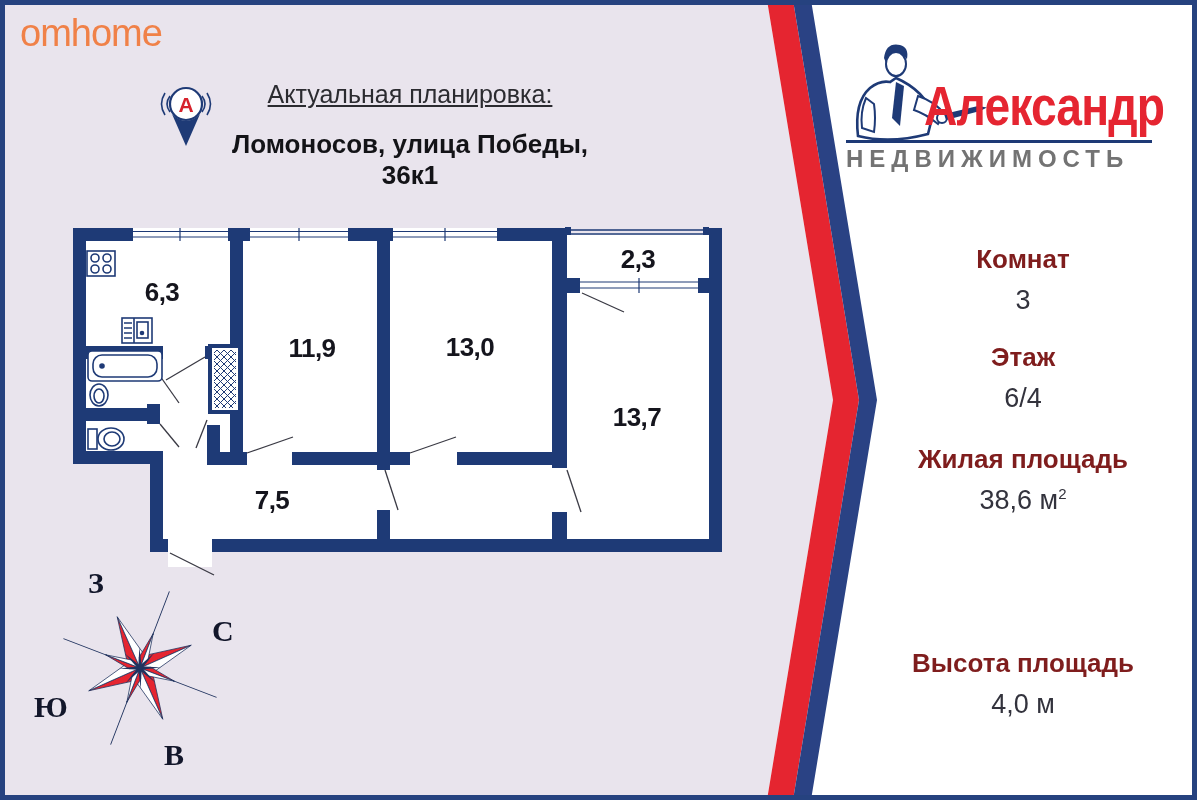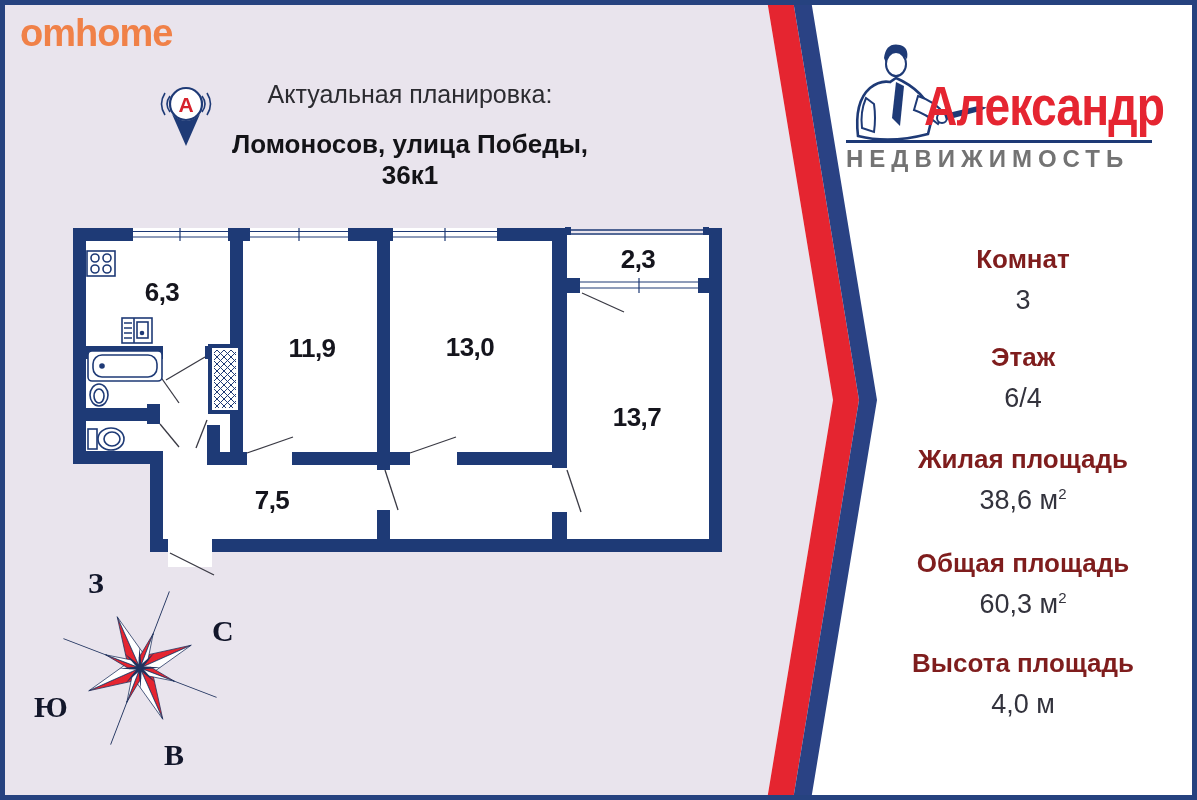--- a/index.html
+++ b/index.html
@@ -2,24 +2,24 @@
 <html><head>
 <meta charset="utf-8">
 <style>
   html,body{margin:0;padding:0;background:#fff;}
   #canvas{position:relative;width:1197px;height:800px;overflow:hidden;background:#ffffff;
           font-family:"Liberation Sans",sans-serif;}
   svg{display:block}
   .abs{position:absolute;}
   #frame{position:absolute;inset:0;border:5px solid #26427f;z-index:40;pointer-events:none;}
   
-  #site-logo{left:20px;top:12px;font-size:38px;font-weight:700;color:#f08148;letter-spacing:-1px;z-index:5;}
+  #site-logo{left:20px;top:12px;font-size:38px;font-weight:400;color:#f08148;letter-spacing:-1px;z-index:5;}
   
   #hdr{left:210px;top:80px;width:400px;text-align:center;z-index:5;}
-  #hdr-title{font-size:25px;color:#2b2b30;}
+  #hdr-title{font-size:25px;color:#2b2b30;text-decoration:underline;}
   #hdr-address{font-size:26px;font-weight:700;color:#131317;margin-top:20px;}
   
   #agency-name{left:924px;top:74px;font-size:55px;font-weight:700;color:#e52531;
                transform:scaleX(.84);transform-origin:left top;white-space:nowrap;z-index:5;letter-spacing:-1px;}
   #agency-underline{left:846px;top:140px;width:306px;height:3px;background:#1e3a76;z-index:5;}
   #agency-sub{left:846px;top:145px;font-size:24px;font-weight:700;color:#737373;letter-spacing:6px;z-index:5;white-space:nowrap;}
   
   .info-block{left:868px;width:310px;text-align:center;z-index:5;}
   .info-label{font-size:26px;font-weight:700;color:#7f1d1d;}
   .info-value{font-size:27px;color:#33333d;margin-top:10px;}
@@ -237,26 +237,20 @@
   <div class="abs info-block" style="top:342px">
     <div class="info-label">Этаж</div>
     <div class="info-value">6/4</div>
   </div>
   <div class="abs info-block" style="top:444px">
     <div class="info-label">Жилая площадь</div>
     <div class="info-value">
       <span>38,6 м</span><sup>2</sup>
     </div>
   </div>
-  <div class="abs info-block" style="top:548px">
-    <div class="info-label">Общая площадь</div>
-    <div class="info-value">
-      <span>60,3 м</span><sup>2</sup>
-    </div>
-  </div>
   <div class="abs info-block" style="top:648px">
     <div class="info-label">Высота площадь</div>
     <div class="info-value">4,0 м</div>
   </div>
 
   <div class="abs cp" id="cp-w">З</div>
   <div class="abs cp" id="cp-n">С</div>
   <div class="abs cp" id="cp-s">Ю</div>
   <div class="abs cp" id="cp-e">В</div>
 

